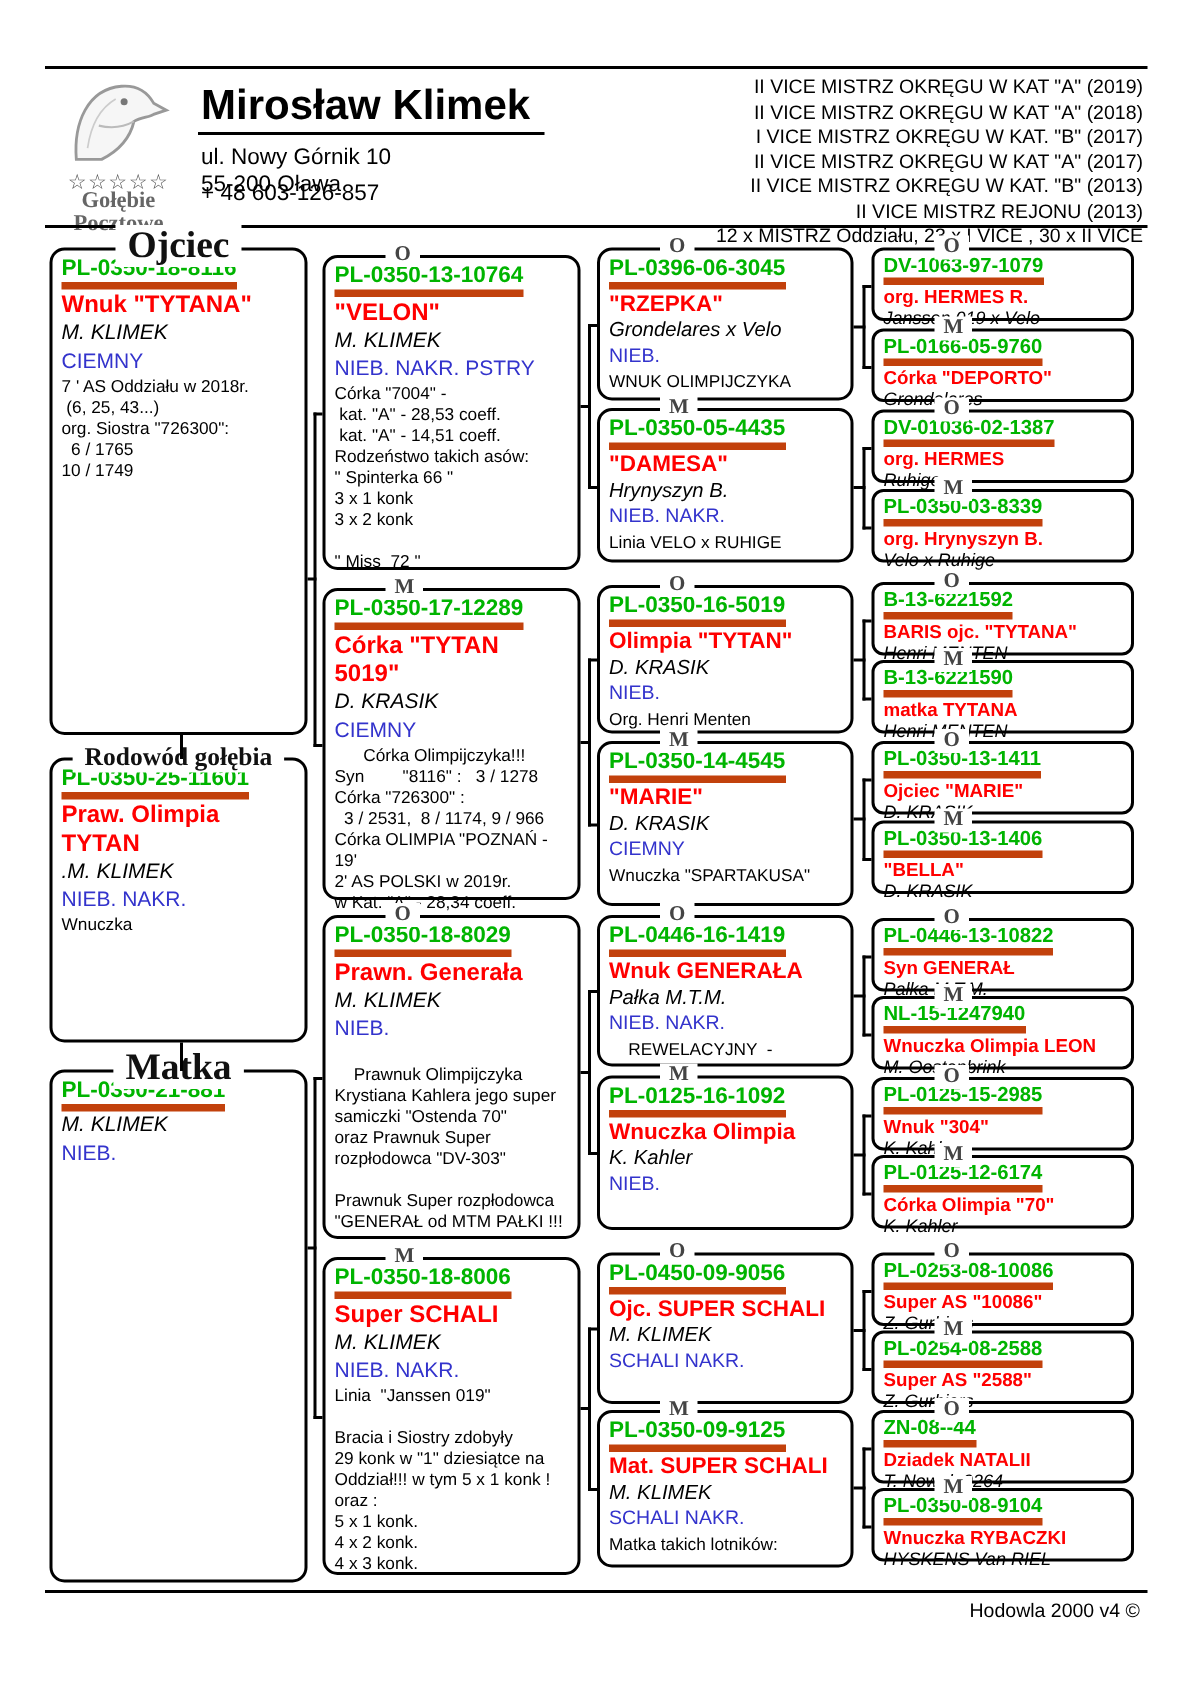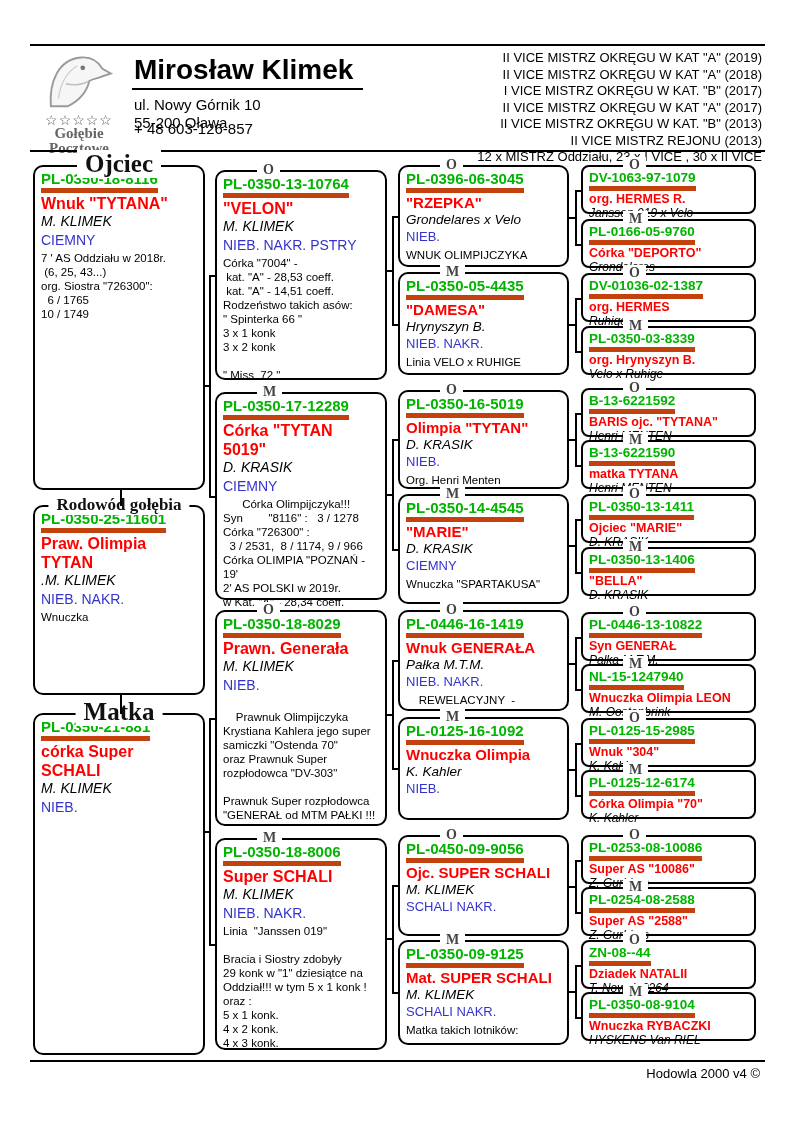--- a/index.html
+++ b/index.html
@@ -97,21 +97,20 @@
         <span class="box-title title-small">Rodowód gołębia</span>
         <div><span class="ring">PL-0350-25-11601</span></div>
         <div class="bname">Praw. Olimpia TYTAN</div>
         <div class="fancier">.M. KLIMEK</div>
         <div class="cdesc">NIEB. NAKR.</div>
         <div class="notes">Wnuczka</div>
       </div>
       <div class="box " style="left: 33px; top: 713px; width: 172px; height: 342px;">
         <span class="box-title title-big">Matka</span>
         <div><span class="ring">PL-0350-21-881</span></div>
-        <div class="bname">córka Super SCHALI</div>
         <div class="fancier">M. KLIMEK</div>
         <div class="cdesc">NIEB.</div>
       </div>
       <div class="box c2" style="left: 215px; top: 170px; width: 172px; height: 210px;">
         <span class="sex">O</span>
         <div><span class="ring">PL-0350-13-10764</span></div>
         <div class="bname">"VELON"</div>
         <div class="fancier">M. KLIMEK</div>
         <div class="cdesc">NIEB. NAKR. PSTRY</div>
         <div class="notes">Córka "7004" -

